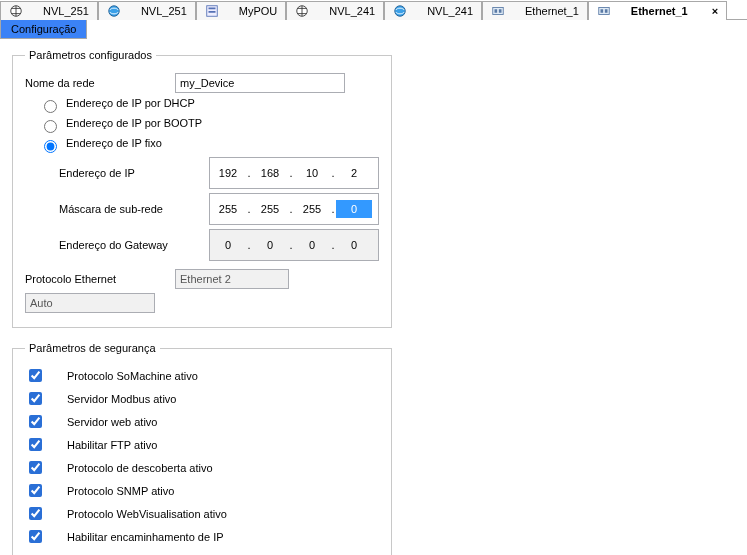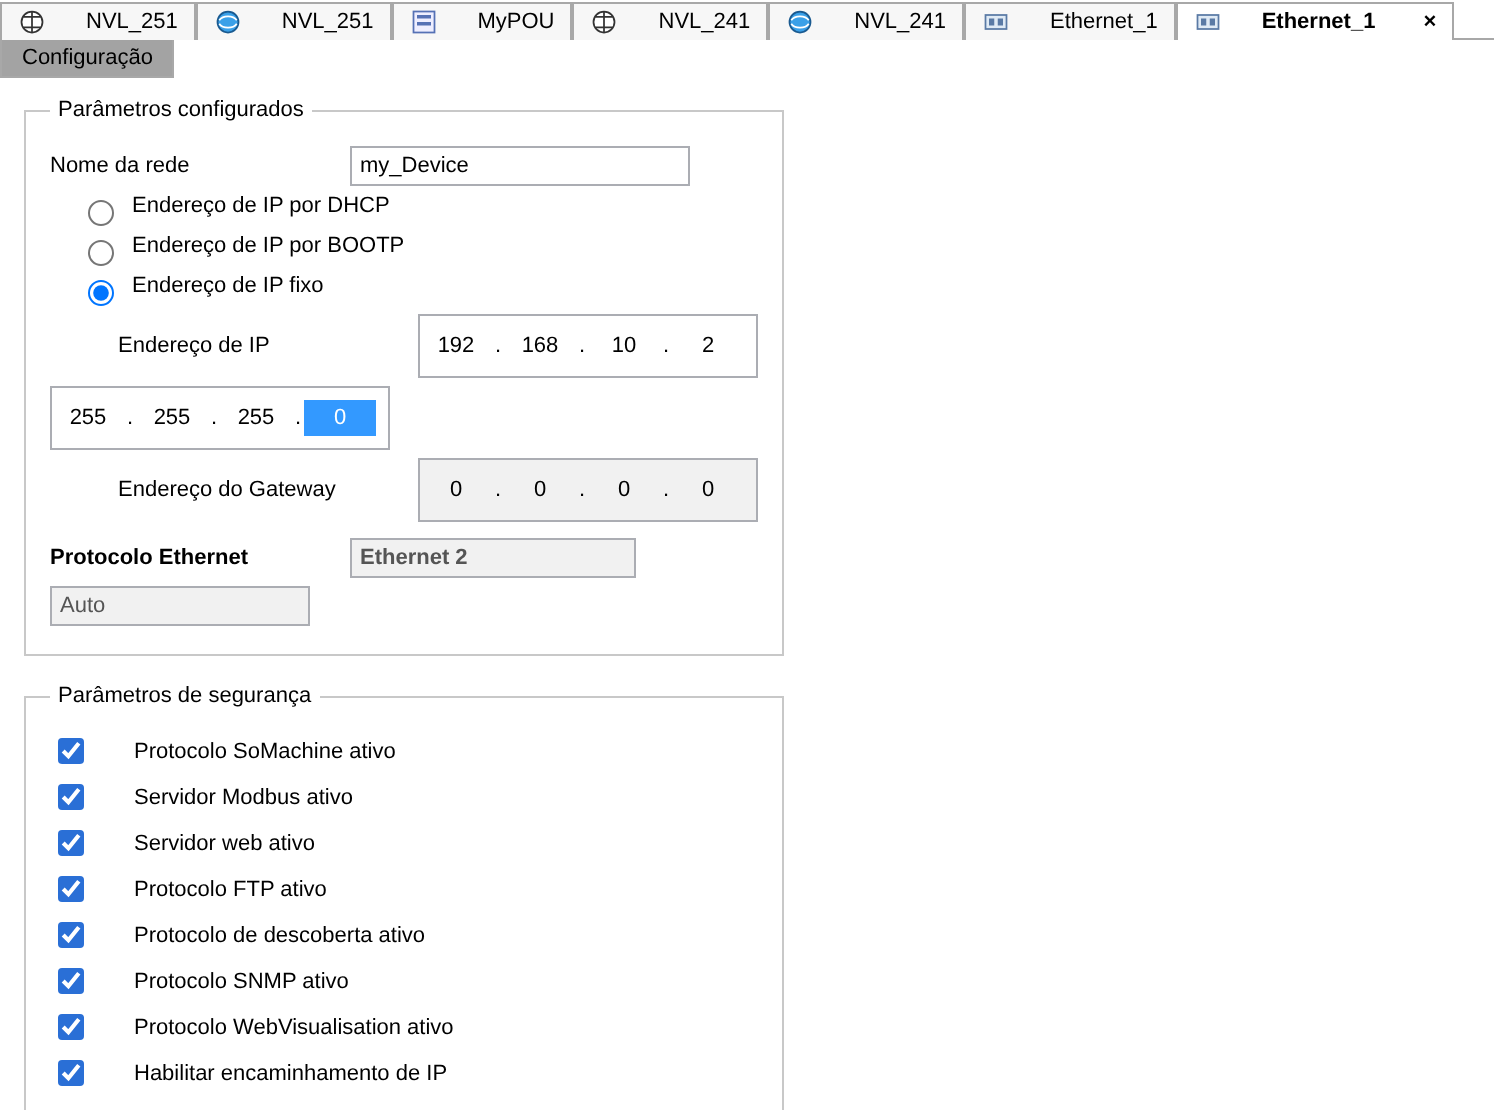--- a/index.html
+++ b/index.html
@@ -43,21 +43,21 @@
 
   
   .subtab-row {
     display: flex;
     background: #fff;
   }
   .subtab {
     padding: 3px 10px;
     border: 1px solid #a8a8a8;
     border-top: none;
-    background: #a3a3a3;
+    background: #3b82f6;
     cursor: pointer;
   }
 
   
   .content { padding: 6px 12px 12px 12px; }
 
   fieldset {
     border: 1px solid #c8c8c8;
     margin: 4px 0 14px 0;
     padding: 8px 12px 10px 12px;
@@ -207,20 +207,21 @@
           <span class="ip-dot">.</span>
         <input class="ip-octet" value="168" style="">
           <span class="ip-dot">.</span>
         <input class="ip-octet" value="10" style="">
           <span class="ip-dot">.</span>
         <input class="ip-octet" value="2" style="">
       </div>
     </div>
 
     <div class="row">
+      <div class="label-col indent">Máscara de sub-rede</div>
       <div class="ip-box">
         <input class="ip-octet" value="255" style="">
           <span class="ip-dot">.</span>
         <input class="ip-octet" value="255" style="">
           <span class="ip-dot">.</span>
         <input class="ip-octet" value="255" style="">
           <span class="ip-dot">.</span>
         <input class="ip-octet sel" value="0" style="">
       </div>
     </div>
@@ -231,23 +232,23 @@
         <input class="ip-octet" value="0" style="">
           <span class="ip-dot">.</span>
         <input class="ip-octet" value="0" style="">
           <span class="ip-dot">.</span>
         <input class="ip-octet" value="0" style="">
           <span class="ip-dot">.</span>
         <input class="ip-octet" value="0" style="">
       </div>
     </div>
 
-    <div class="row" style="margin-top:8px;font-weight:bold;">
+    <div class="row" style="margin-top:8px;">
       <div class="label-col">Protocolo Ethernet</div>
-      <input type="text" class="field ro" style="width: 143px;" readonly="" value="Ethernet 2">
+      <input type="text" class="field ro" style="width: 114px;" readonly="" value="Ethernet 2">
     </div>
 
     <div class="row">
       <input type="text" class="field ro" style="width: 130px;" readonly="" value="Auto">
     </div>
   </fieldset>
 
   <fieldset class="security">
     <legend>Parâmetros de segurança</legend>
 
@@ -258,21 +259,21 @@
     <div class="check-row">
         <input type="checkbox" checked="" style="">
         <span>Servidor Modbus ativo</span>
       </div>
     <div class="check-row">
         <input type="checkbox" checked="" style="">
         <span>Servidor web ativo</span>
       </div>
     <div class="check-row">
         <input type="checkbox" checked="" style="">
-        <span>Protocolo FTP ativo</span>
+        <span>Habilitar FTP ativo</span>
       </div>
     <div class="check-row">
         <input type="checkbox" checked="" style="">
         <span>Protocolo de descoberta ativo</span>
       </div>
     <div class="check-row">
         <input type="checkbox" checked="" style="">
         <span>Protocolo SNMP ativo</span>
       </div>
     <div class="check-row">

